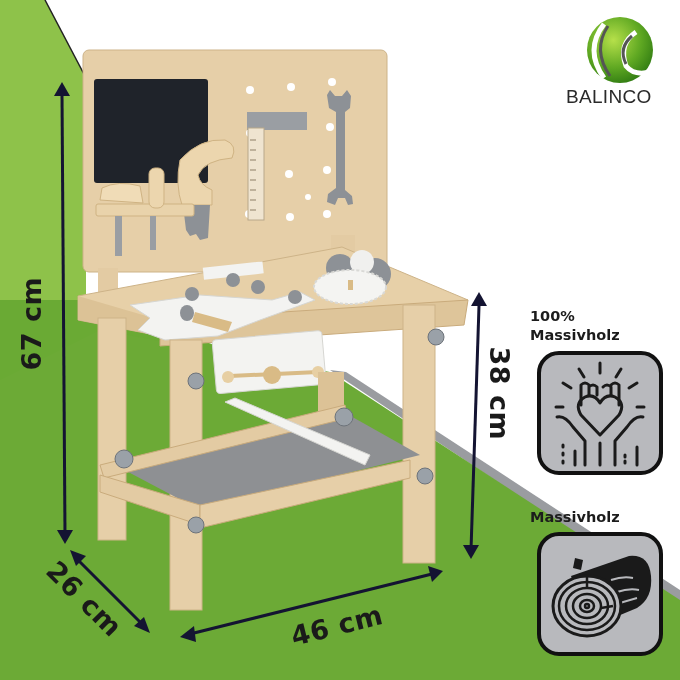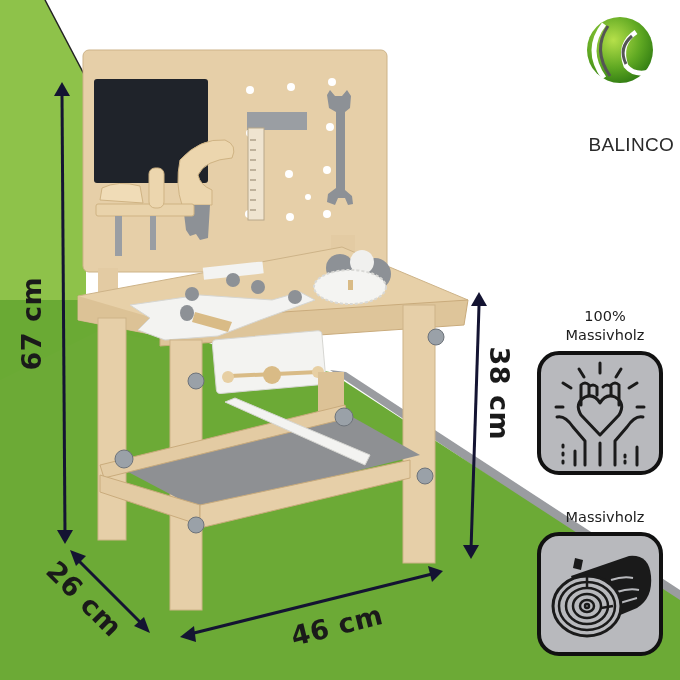--- a/index.html
+++ b/index.html
@@ -1,21 +1,21 @@
 <!DOCTYPE html>
 <html><head>
 <meta charset="utf-8">
 <style>
   html,body{margin:0;padding:0;}
   body{width:680px;height:680px;position:relative;overflow:hidden;background:#ffffff;font-family:"DejaVu Sans",sans-serif;}
   .scene{position:absolute;left:0;top:0;width:680px;height:680px;}
   .dim-label{position:absolute;font-family:"DejaVu Sans",sans-serif;font-weight:bold;color:#1a1a1a;font-size:27px;white-space:nowrap;letter-spacing:0.5px;}
   .brand{position:absolute;left:566px;top:10px;width:108px;height:100px;text-align:center;}
-  .brand-name{position:absolute;left:0;top:76px;width:108px;text-align:right;font-family:"Liberation Sans",sans-serif;font-size:19px;color:#2a2a2a;letter-spacing:0.3px;margin-top:48px;}
-  .badge-title{position:absolute;width:150px;text-align:center;font-family:"DejaVu Sans",sans-serif;font-size:14.5px;color:#1c1c1c;line-height:19px;font-weight:normal;}
+  .brand-name{position:absolute;left:0;top:76px;width:108px;text-align:left;font-family:"Liberation Sans",sans-serif;font-size:19px;color:#2a2a2a;letter-spacing:0.3px;}
+  .badge-title{position:absolute;width:150px;text-align:left;font-family:"DejaVu Sans",sans-serif;font-size:14.5px;color:#1c1c1c;line-height:19px;font-weight:bold;}
   .badge-box{position:absolute;width:126px;height:124px;border:4px solid #111;border-radius:22px;background:#b8b9bd;box-sizing:border-box;}
 </style>
 </head>
 <body>
 
 <div class="scene">
   <svg width="680" height="680" viewBox="0 0 680 680" style="position:absolute;left:0;top:0;">
 
     <polygon points="0,0 45,0 86,78 86,300 70,300 70,680 0,680" fill="#8ec24a"></polygon>
     <line x1="45" y1="0" x2="86" y2="78" stroke="#222" stroke-width="1.5"></line>

